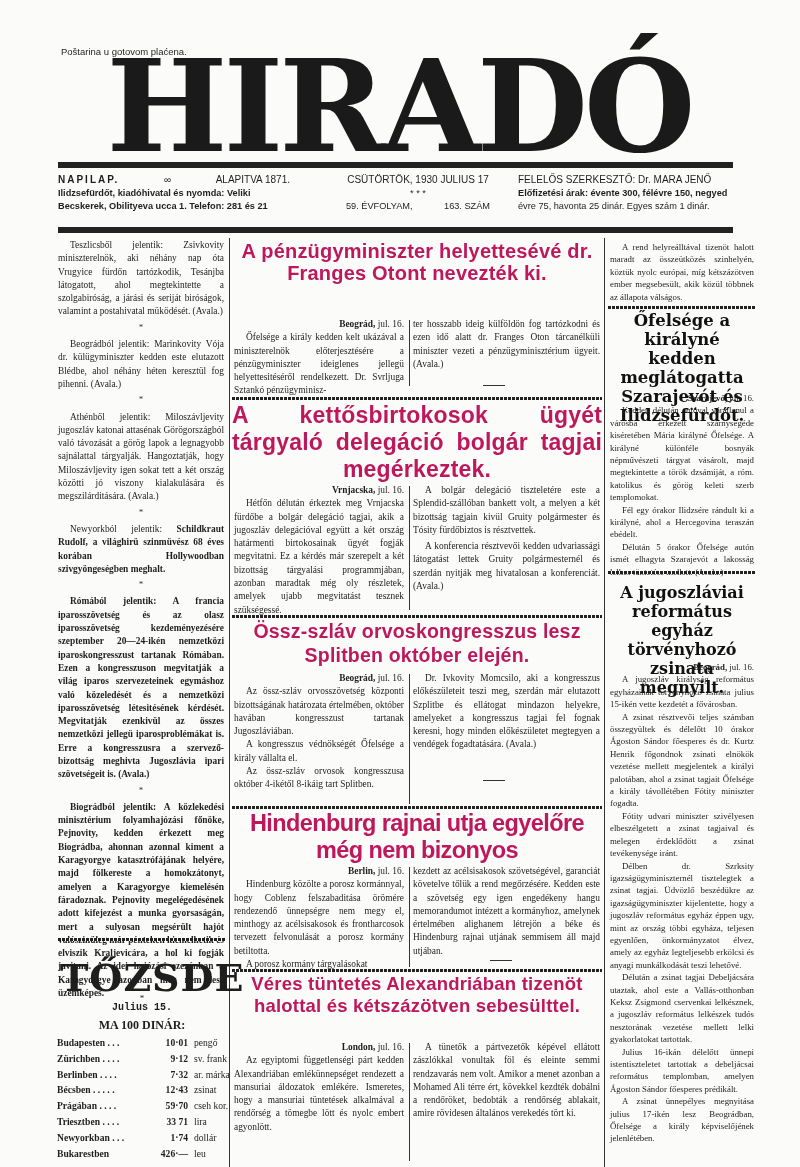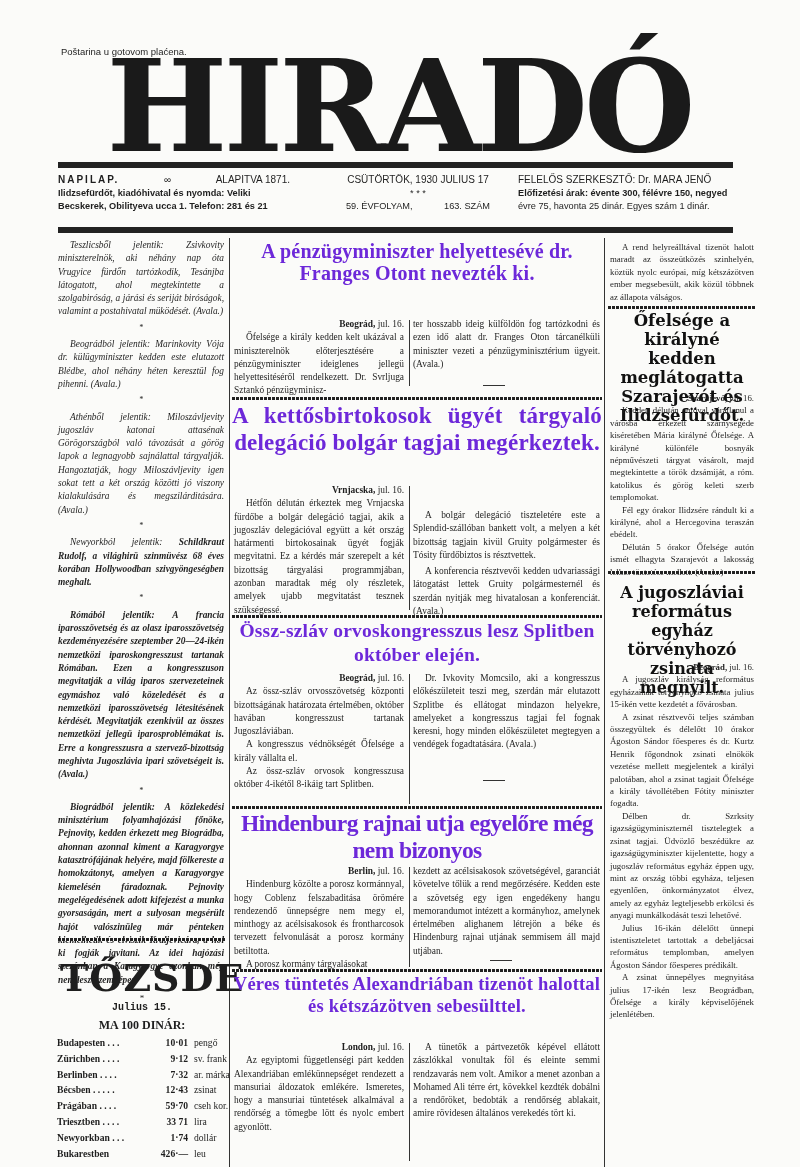--- a/index.html
+++ b/index.html
@@ -12,21 +12,21 @@
   .info-left{position:absolute;left:0;top:0;width:232px;line-height:13.5px;}
   .info-mid{position:absolute;left:270px;top:0;width:180px;text-align:center;line-height:13.5px;}
   .info-right{position:absolute;left:460px;top:0;width:215px;line-height:13.5px;}
   .b{font-weight:bold;}
   .vsep{position:absolute;width:1px;background:#333;}
   .hsep-dot{position:absolute;height:3px;background:repeating-linear-gradient(90deg,#222 0 3px,#fbfbf9 3px 4px);}
   .col{position:absolute;font-size:9.4px;line-height:13.3px;text-align:justify;}
   .col p{margin:0;text-indent:12px;}
   .col .star{text-align:center;text-indent:0;margin:2px 0 4px 0;font-size:8px;}
   .col .bold{font-weight:bold;}
-  .hl{position:absolute;text-align:center;font-family:Liberation Serif, serif;font-weight:bold;color:#6d28d9;letter-spacing:0.2px;}
+  .hl{position:absolute;text-align:center;font-family:Liberation Sans, sans-serif;font-weight:bold;color:#be185d;letter-spacing:0.2px;}
   .hl-serif{position:absolute;text-align:center;font-family:"DejaVu Serif",serif;font-weight:bold;color:#111;}
   .dateline{text-align:right;text-indent:0 !important;}
   .dateline b{font-weight:bold;}
   .short-rule{position:absolute;height:1px;background:#333;}
   .tozsde-title{position:absolute;left:60px;top:955px;width:170px;text-align:center;font-family:"DejaVu Serif",serif;font-weight:bold;font-size:38px;letter-spacing:1px;}
   .tz-table{position:absolute;left:57px;top:1035px;width:175px;font-size:9.6px;line-height:15.8px;font-weight:bold;}
   .tz-row{display:flex;}
   .tz-city{width:95px;white-space:nowrap;overflow:hidden;}
   .tz-val{width:36px;text-align:right;padding-right:6px;}
   .tz-unit{flex:1;font-weight:normal;}
@@ -62,21 +62,21 @@
       <div style="font-size:10px;">FELELŐS SZERKESZTŐ: Dr. MARA JENŐ</div>
       <div class="b">Előfizetési árak: évente 300, félévre 150, negyed</div>
       <div>évre 75, havonta 25 dinár. Egyes szám 1 dinár.</div>
     </div>
   </div>
   <div class="rule-thick" style="top:227px;height:6px;"></div>
 
   <div class="vsep" style="left:229px;top:238px;height:930px;"></div>
   <div class="vsep" style="left:604px;top:238px;height:930px;"></div>
 
-  <div class="col" style="left:58px;top:239px;width:166px;font-style:italic;">
+  <div class="col" style="left:58px;top:239px;width:166px;">
     <p><span>Teszlicsből jelentik:</span> <span>Zsivkovity miniszterelnök, aki néhány nap óta Vrugyice fürdőn tartózkodik, Tesánjba látogatott, ahol megtekintette a szolgabiróság, a járási és seriját biróságok, valamint a postahivatal müködését. (Avala.)</span></p>
     <p class="star">*</p>
     <p><span>Beográdból jelentik:</span> <span>Marinkovity Vója dr. külügyminiszter kedden este elutazott Blédbe, ahol néhány héten keresztül fog pihenni. (Avala.)</span></p>
     <p class="star">*</p>
     <p><span>Athénből jelentik:</span> <span>Miloszávljevity jugoszláv katonai attasénak Görögországból való távozását a görög lapok a legnagyobb sajnálattal tárgyalják. Hangoztatják, hogy Miloszávljevity igen sokat tett a két ország közötti jó viszony kialakulására és megszilárditására. (Avala.)</span></p>
     <p class="star">*</p>
     <p><span>Newyorkból jelentik:</span> <span class="bold">Schildkraut Rudolf, a világhirü szinmüvész 68 éves korában Hollywoodban szivgyöngeségben meghalt.</span></p>
     <p class="star">*</p>
     <p class="bold"><span>Rómából jelentik:</span> <span>A francia iparosszövetség és az olasz iparosszövetség kezdeményezésére szeptember 20—24-ikén nemzetközi iparoskongresszust tartanak Rómában. Ezen a kongresszuson megvitatják a világ iparos szervezeteinek egymáshoz való közeledését és a nemzetközi iparosszövetség létesitésének kérdését. Megvitatják ezenkivül az összes nemzetközi jellegü iparosproblémákat is. Erre a kongresszusra a szervező-bizottság meghivta Jugoszlávia ipari szövetségeit is. (Avala.)</span></p>
     <p class="star">*</p>
@@ -142,21 +142,21 @@
   </div>
   <div class="short-rule" style="left:483px;top:385px;width:22px;"></div>
   <div class="hsep-dot" style="left:232px;top:397px;width:370px;"></div>
 
   <div class="hl" style="left:232px;top:402px;width:370px;font-size:23px;line-height:27px;text-align:justify;text-align-last:center;">A kettősbirtokosok ügyét tárgyaló delegáció bolgár tagjai megérkeztek.</div>
   <div class="col" style="left:234px;top:484px;width:170px;">
     <p class="dateline"><b>Vrnjacska,</b> <span>jul. 16.</span></p>
     <p>Hétfőn délután érkeztek meg Vrnjacska fürdőbe a bolgár delegáció tagjai, akik a jugoszláv delegációval együtt a két ország határmenti birtokosainak ügyét fogják megvitatni. Ez a kérdés már szerepelt a két bizottság tárgyalási programmjában, azonban maradtak még oly részletek, amelyek ujabb megvitatást tesznek szükségessé.</p>
   </div>
   <div class="vsep" style="left:409px;top:486px;height:124px;"></div>
-  <div class="col" style="left:413px;top:484px;width:187px;margin-top:25px;">
+  <div class="col" style="left:413px;top:484px;width:187px;">
     <p>A bolgár delegáció tiszteletére este a Splendid-szállóban bankett volt, a melyen a két bizottság tagjain kivül Gruity polgármester és Tósity fürdőbiztos is résztvettek.</p>
     <p style="margin-top:3px;">A konferencia résztvevői kedden udvariassági látogatást lettek Gruity polgármesternél és szerdán nyitják meg hivatalosan a konferenciát. (Avala.)</p>
   </div>
   <div class="hsep-dot" style="left:232px;top:615px;width:370px;"></div>
 
   <div class="hl" style="left:232px;top:619px;width:370px;font-size:19.5px;line-height:24px;">Össz-szláv orvoskongresszus lesz Splitben október elején.</div>
   <div class="col" style="left:234px;top:672px;width:170px;">
     <p class="dateline"><b>Beográd,</b> <span>jul. 16.</span></p>
     <p>Az össz-szláv orvosszövetség központi bizottságának határozata értelmében, október havában kongresszust tartanak Jugoszláviában.</p>
     <p>A kongresszus védnökségét Őfelsége a király vállalta el.</p>
@@ -202,18 +202,20 @@
     <p>Kedden délután autóval váratlanul a városba érkezett szárnysegéde kiséretében Mária királyné Őfelsége. A királyné különféle bosnyák népművészeti tárgyat vásárolt, majd megtekintette a török dzsámiját, a róm. katolikus és görög keleti szerb templomokat.</p>
     <p>Fél egy órakor Ilidzsére rándult ki a királyné, ahol a Hercegovina teraszán ebédelt.</p>
     <p>Délután 5 órakor Őfelsége autón ismét elhagyta Szarajevót a lakosság lelkes tüntetése mellett. (Avala.)</p>
   </div>
   <div class="hsep-dot" style="left:608px;top:571px;width:148px;"></div>
   <div class="hl-serif" style="left:608px;top:583px;width:148px;font-size:16px;line-height:19px;">A jugoszláviai református egyház törvényhozó zsinata megnyilt.</div>
   <div class="col" style="left:610px;top:661px;width:144px;font-size:8.8px;line-height:12.4px;">
     <p class="dateline"><b>Beográd,</b> <span>jul. 16.</span></p>
     <p>A jugoszláv királyság református egyházainak törvényhozó zsinata julius 15-ikén vette kezdetét a fővárosban.</p>
     <p>A zsinat résztvevői teljes számban összegyültek és délelőtt 10 órakor Ágoston Sándor főesperes és dr. Kurtz Henrik főgondnok zsinati elnökök vezetése mellett megjelentek a királyi palotában, ahol a zsinat tagjait Őfelsége a király távollétében Fótity miniszter fogadta.</p>
+    <p>Fótity udvari miniszter szivélyesen elbeszélgetett a zsinat tagjaival és melegen érdeklődött a zsinat tevékenysége iránt.</p>
     <p>Délben dr. Szrksity igazságügyminiszternél tisztelegtek a zsinat tagjai. Üdvözlő beszédükre az igazságügyminiszter kijelentette, hogy a jugoszláv református egyház éppen ugy, mint az ország többi egyháza, teljesen egyenlően, önkormányzatot élvez, amely az egyház legteljesebb erkölcsi és anyagi munkálkodását teszi lehetővé.</p>
+    <p>Délután a zsinat tagjai Debeljácsára utaztak, ahol este a Vallás-otthonban Keksz Zsigmond cservenkai lelkésznek, a jugoszláv református lelkészek tudós nesztorának vezetése mellett lelki gyakorlatokat tartottak.</p>
     <p>Julius 16-ikán délelőtt ünnepi istentiszteletet tartottak a debeljácsai református templomban, amelyen Ágoston Sándor főesperes prédikált.</p>
     <p>A zsinat ünnepélyes megnyitása julius 17-ikén lesz Beográdban, Őfelsége a király képviselőjének jelenlétében.</p>
   </div>
 
 </div>
 
 </body></html>

